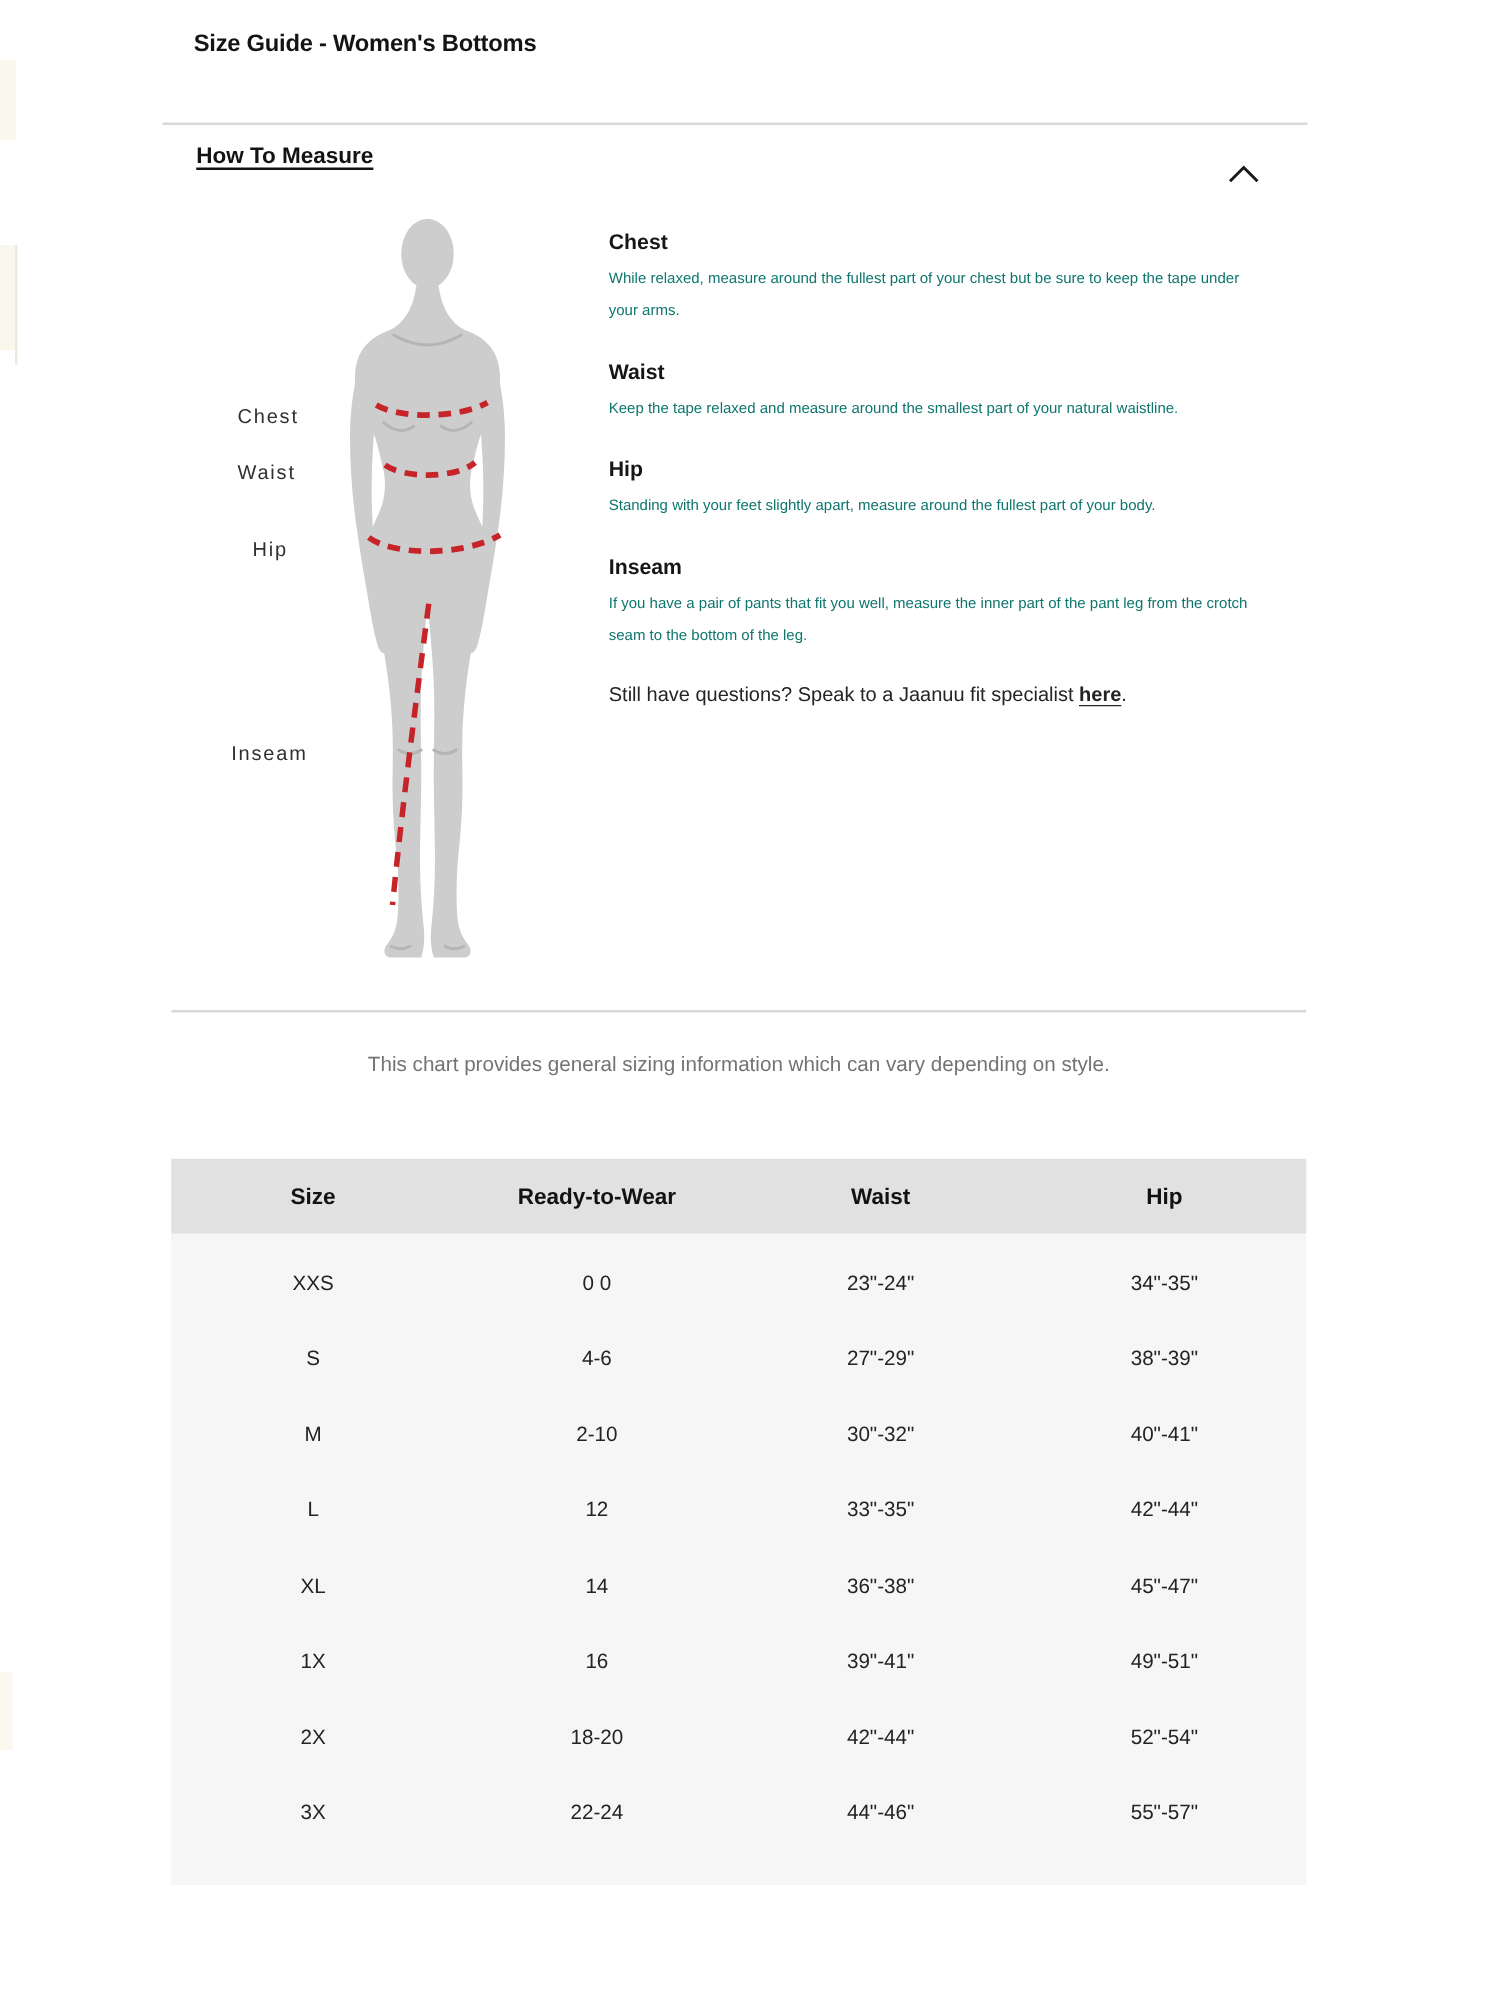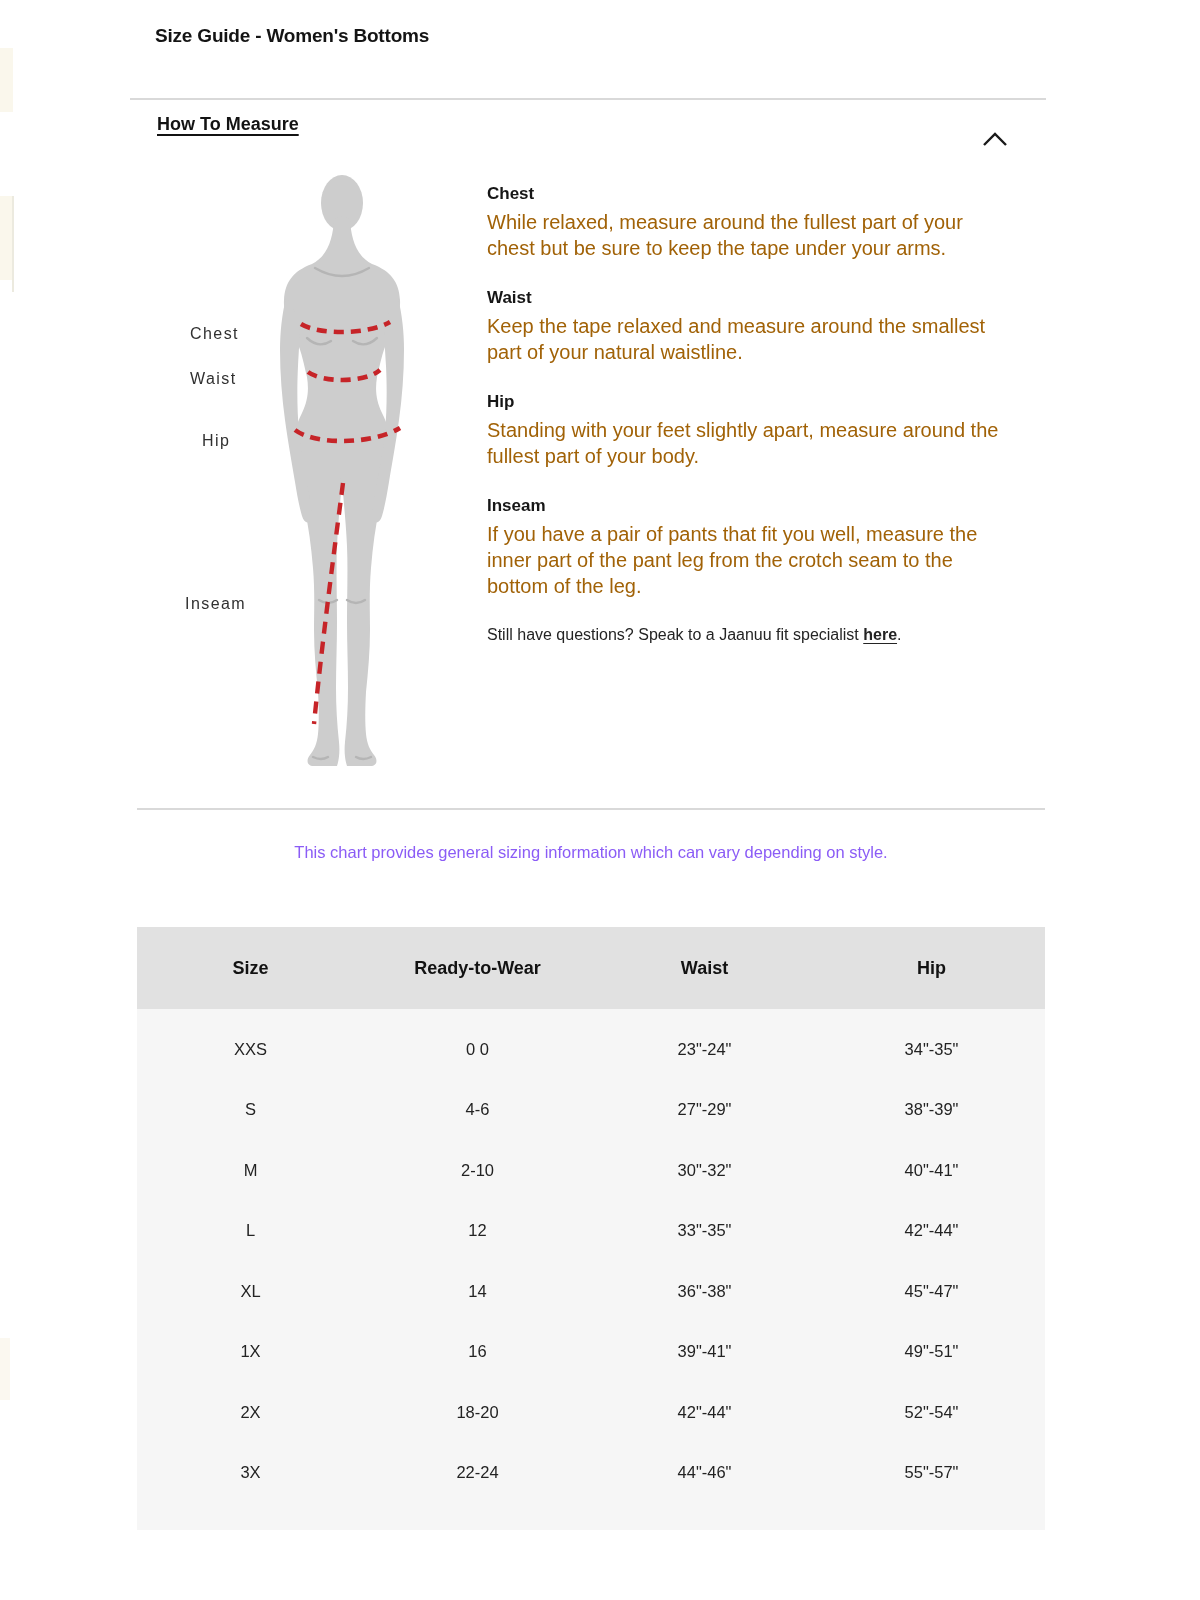--- a/index.html
+++ b/index.html
@@ -25,29 +25,29 @@
 
   .figure-wrap{left:267px;top:172px;width:150px;height:600px;}
   .fig-label{font-size:16px;color:#303030;letter-spacing:0.09em;}
   .lbl-chest{left:190px;top:325px;}
   .lbl-waist{left:190px;top:370px;}
   .lbl-hip{left:202px;top:432px;}
   .lbl-inseam{left:185px;top:595px;}
 
   .measure-col{left:487px;top:184px;width:524px;}
   .measure-col h3{margin:0 0 5px 0;font-size:17px;font-weight:700;color:#161616;}
-  .measure-col p{margin:0 0 27px 0;font-size:20px;line-height:26px;color:#a16207;}
+  .measure-col p{margin:0 0 27px 0;font-size:12px;line-height:26px;color:#0f766e;}
   .questions{margin-top:16px;font-size:16px;color:#242424;}
   .questions a{color:#242424;font-weight:700;text-decoration:underline;text-underline-offset:3px;cursor:pointer;}
 
-  .note{left:137px;top:836px;width:908px;text-align:center;font-size:16.5px;line-height:33px;color:#8b5cf6;}
+  .note{left:137px;top:836px;width:908px;text-align:center;font-size:16.5px;line-height:33px;color:#737373;}
   .note b{font-weight:700;}
 
   .size-table{left:137px;top:927px;width:908px;}
-  .thead{display:grid;grid-template-columns:repeat(4,1fr);height:82px;align-items:center;
+  .thead{display:grid;grid-template-columns:repeat(4,1fr);height:60px;align-items:center;
     background:var(--thead-bg);}
   .th{text-align:center;font-size:18px;font-weight:700;color:#121212;}
   .tbody{background:var(--tbody-bg);padding:10px 0 27px 0;}
   .trow{display:grid;grid-template-columns:repeat(4,1fr);height:60.5px;align-items:center;}
   .td{text-align:center;font-size:16.5px;color:#232323;}
 
   
   .edge-art{background:#faf7ec;}
   .art1{left:0;top:48px;width:13px;height:64px;}
   .art2{left:0;top:196px;width:13px;height:84px;}

